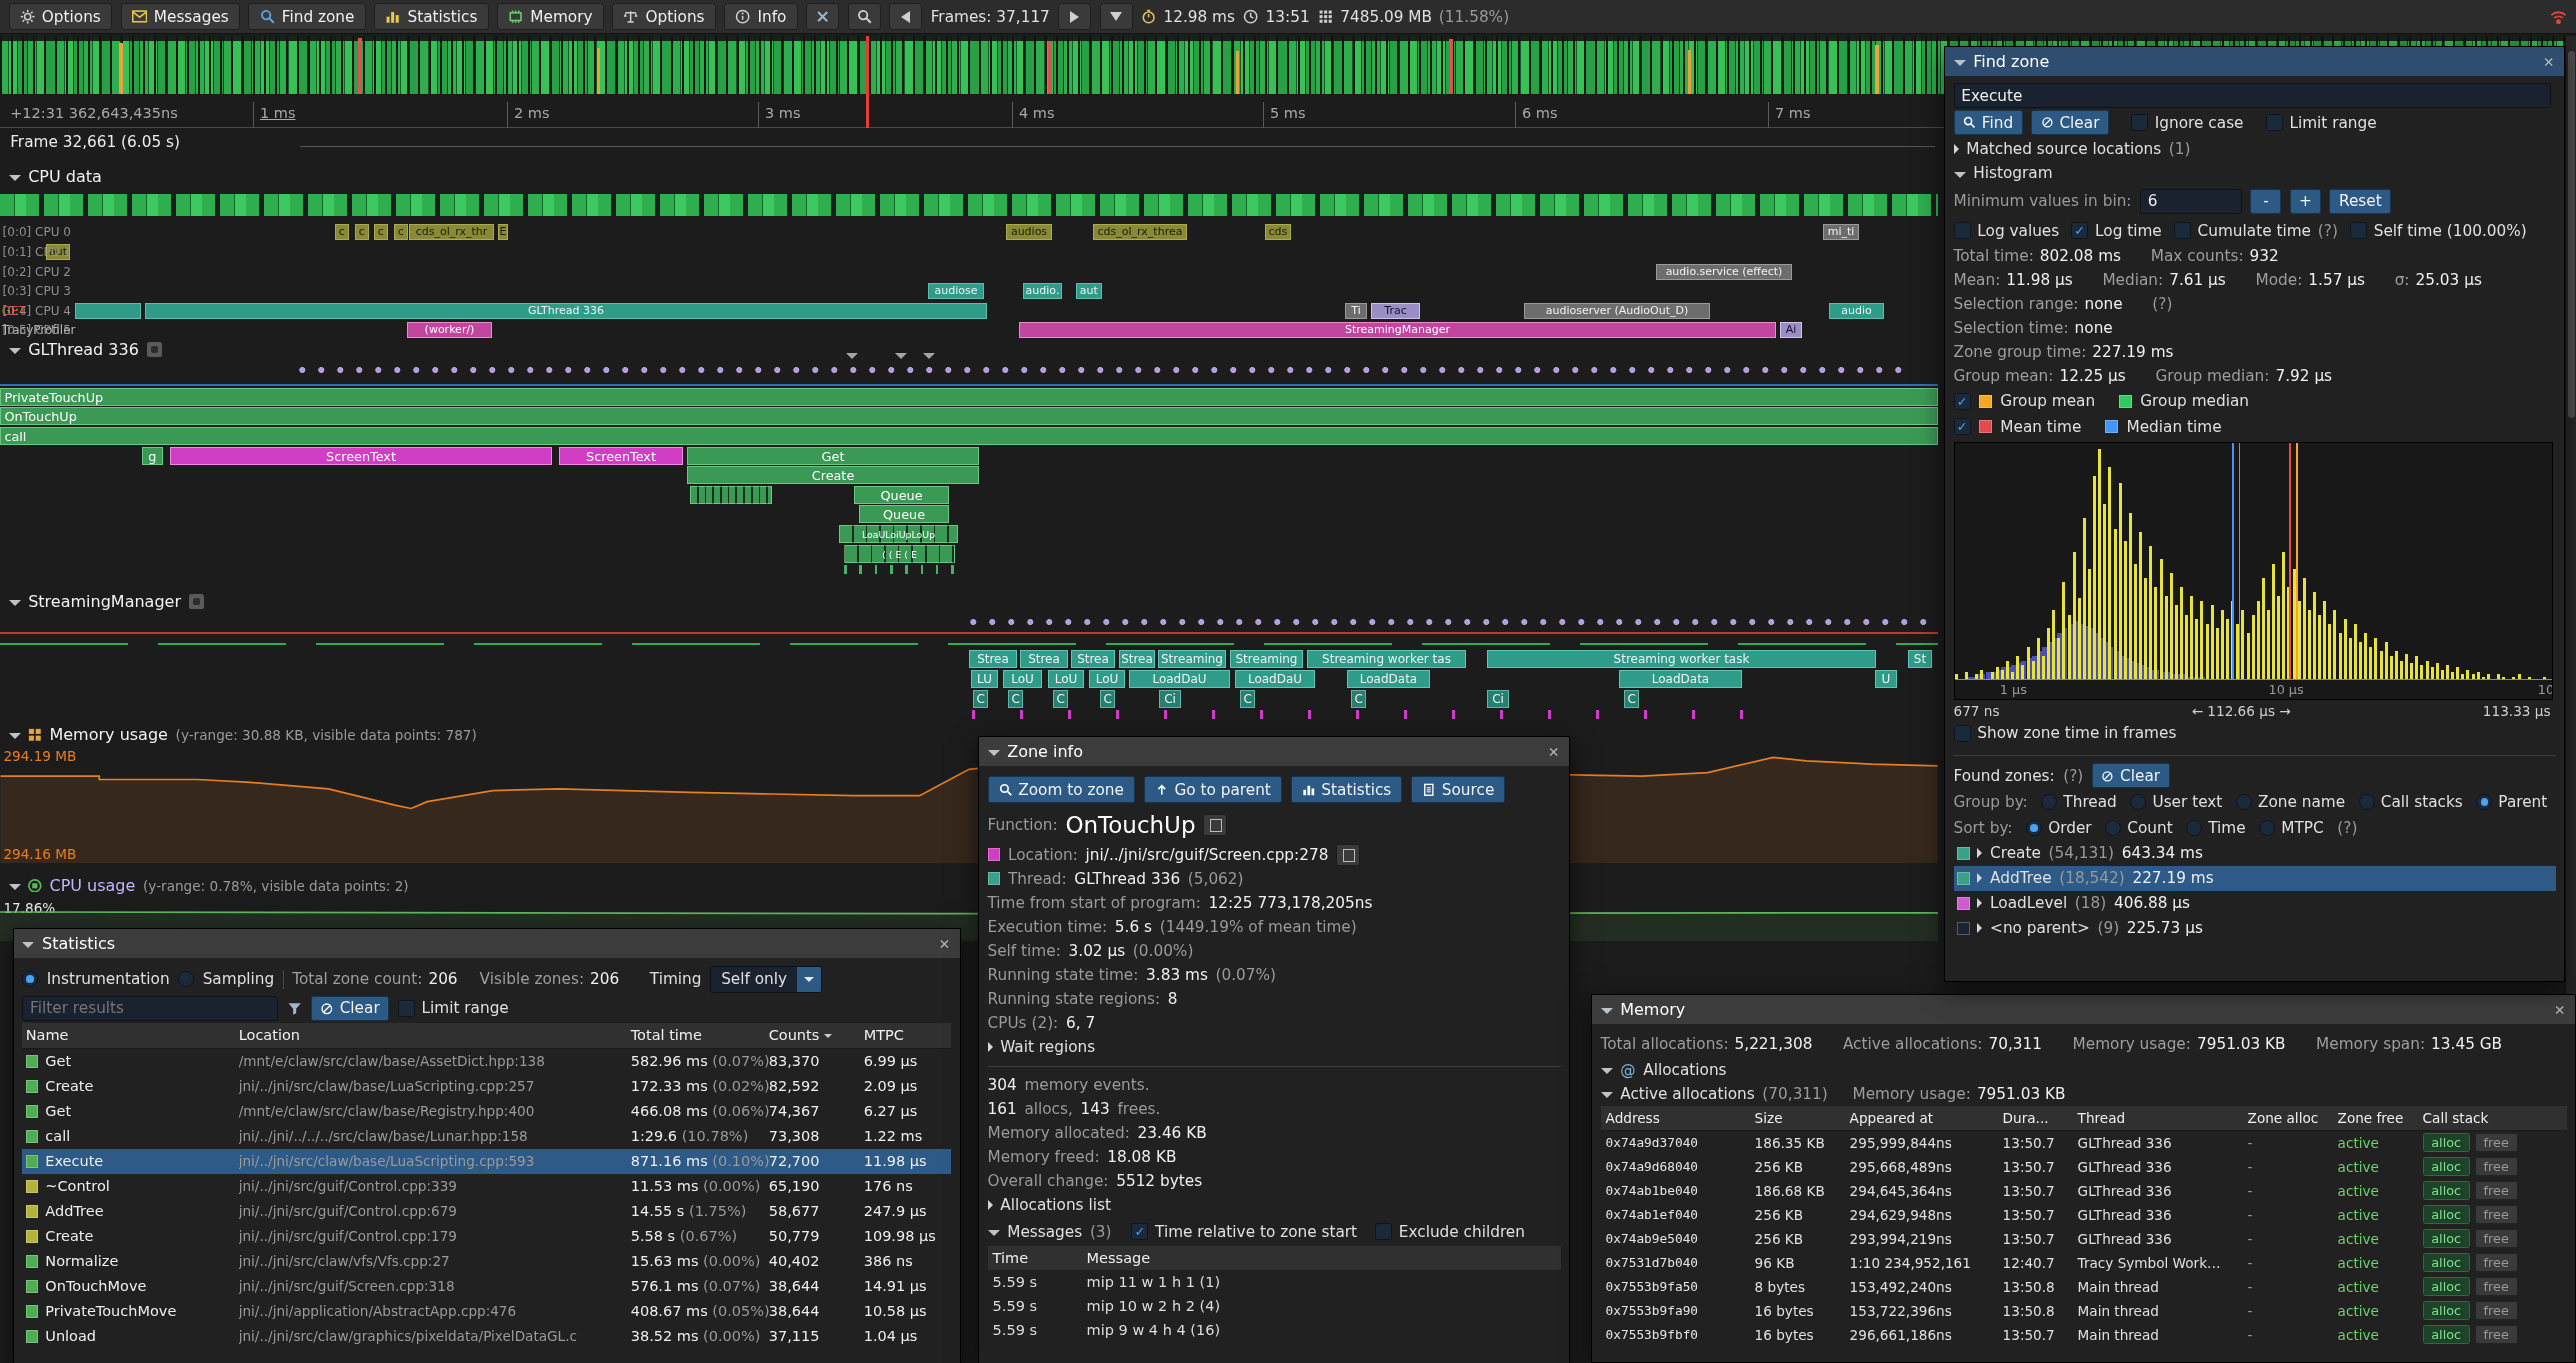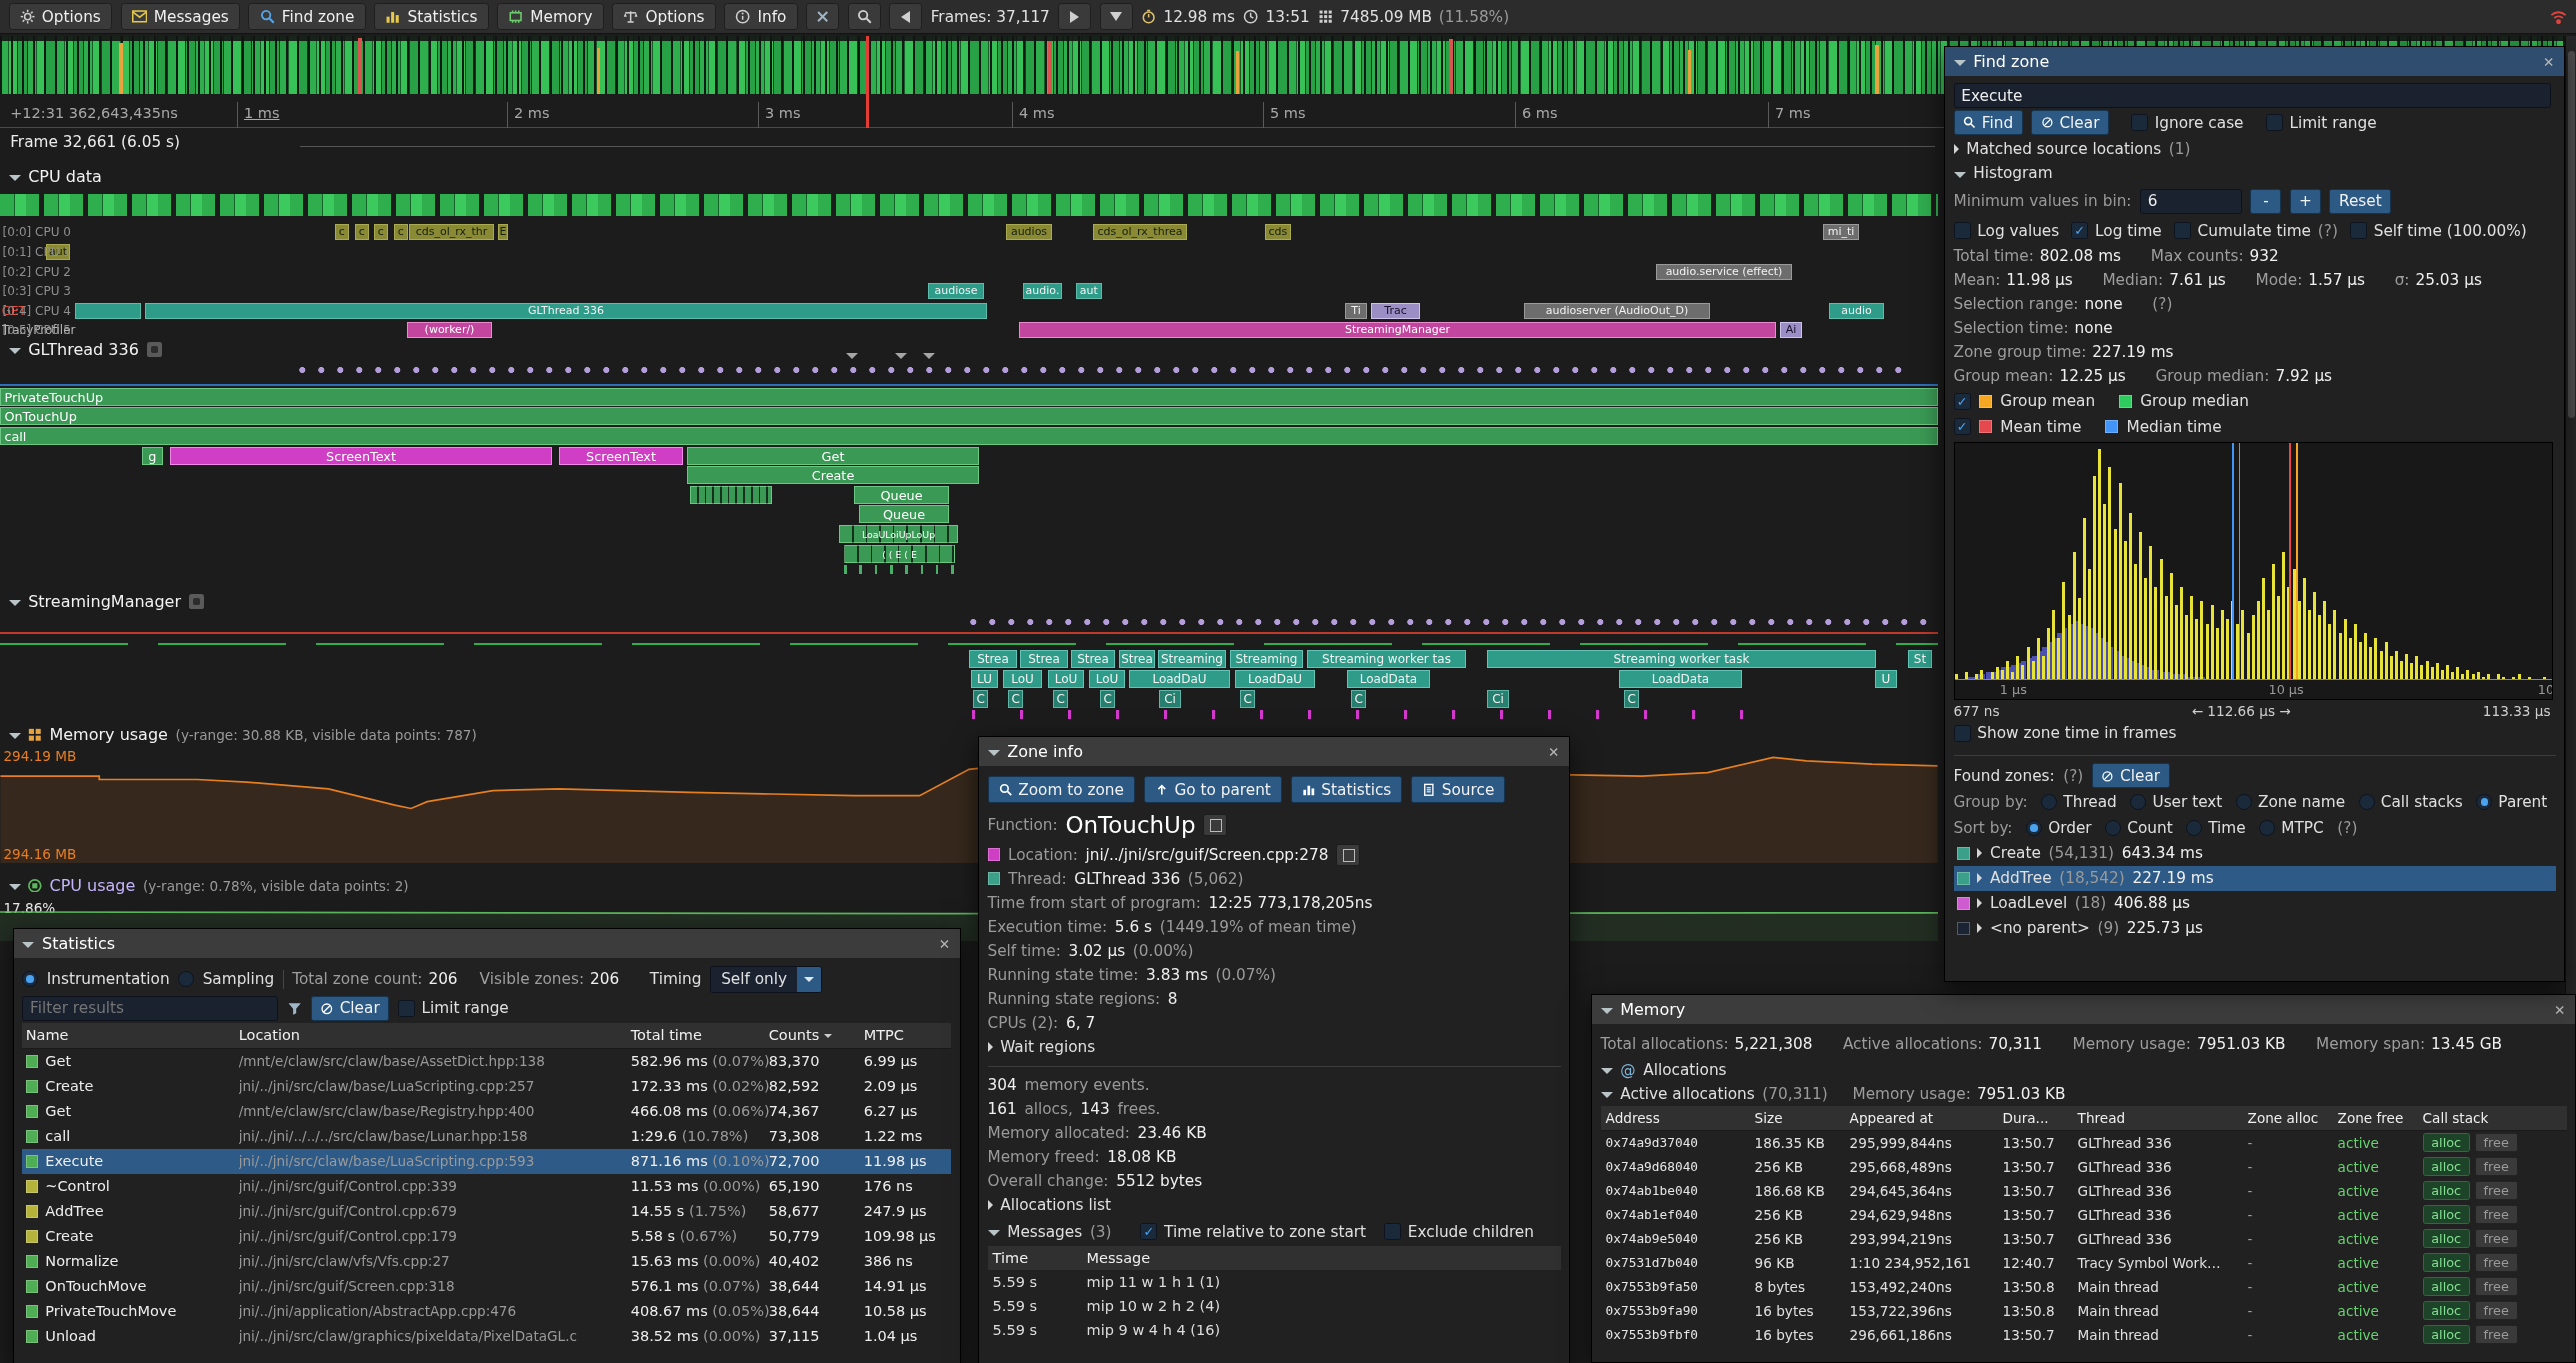--- a/index.html
+++ b/index.html
@@ -332,21 +332,21 @@
     <div class="spike" style="left:1236px;width:3.4px;height:43px;background:#e8a33d"></div>
     <div class="spike" style="left:1449px;width:4.3px;height:55px;background:#d9534f"></div>
     <div class="spike" style="left:1688px;width:3.4px;height:44px;background:#e8a33d"></div>
     <div class="spike" style="left:1875px;width:4.3px;height:49px;background:#e8a33d"></div>
   </div>
   <div class="playhead"></div>
   <div class="ruler">
     <span class="origin-label">+12:31 362,643,435ns</span>
     <div>
 
-    <span class="tick-label" style="left: 244px; text-decoration: underline;">1 ms</span>
+    <span class="tick-label" style="left: 260px; text-decoration: underline;">1 ms</span>
         <span class="tick-label" style="left: 514px;">2 ms</span>
         <span class="tick-label" style="left: 765px;">3 ms</span>
         <span class="tick-label" style="left: 1019px;">4 ms</span>
         <span class="tick-label" style="left: 1270px;">5 ms</span>
         <span class="tick-label" style="left: 1522px;">6 ms</span>
         <span class="tick-label" style="left: 1775px;">7 ms</span>
       </div>
   </div>
   <div class="frame-label">Frame 32,661 (6.05 s)</div>
   <div class="frame-line"></div>
@@ -836,21 +836,21 @@
           </div>
         </div>
       <div class="zi-line">
           <span class="tri-r"></span>
           <span>Allocations list</span>
         </div>
       <div class="zi-line" style="height:29px">
         <span class="tri"></span>
         <span>Messages</span>
         <span class="dim">(3)</span>
-        <span class="cb-item" style="margin-left:21px">
+        <span class="cb-item" style="margin-left:12px">
             <span class="checkbox on"></span>
             <span>Time relative to zone start</span>
           </span>
         <span class="cb-item" style="margin-left:10.2px">
             <span class="checkbox"></span>
             <span>Exclude children</span>
           </span>
       </div>
       <div class="msg-head">
         <span>Time</span>

